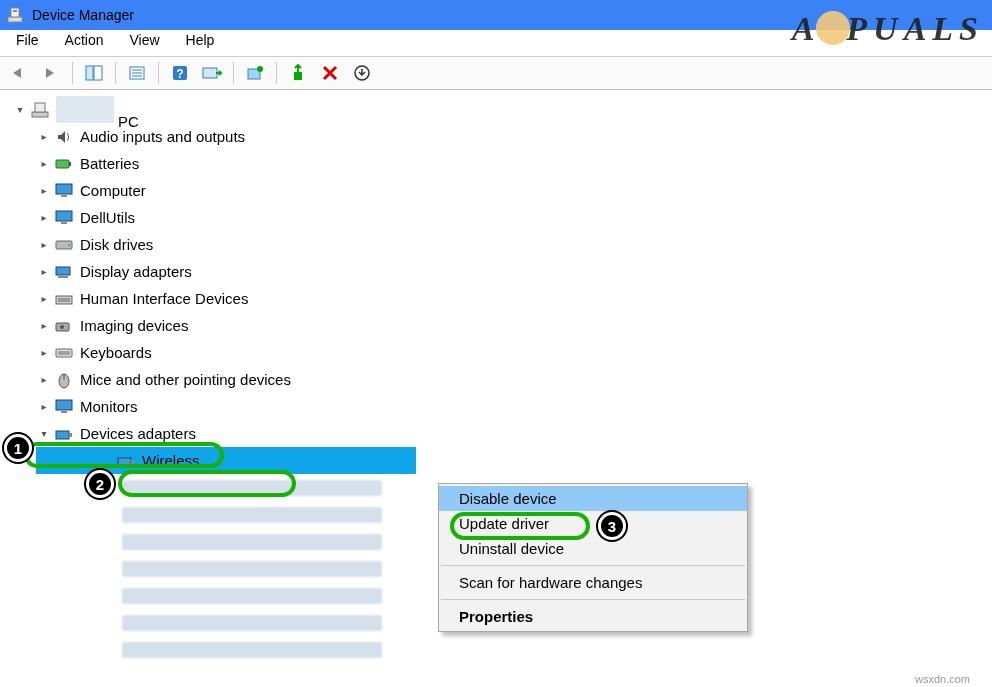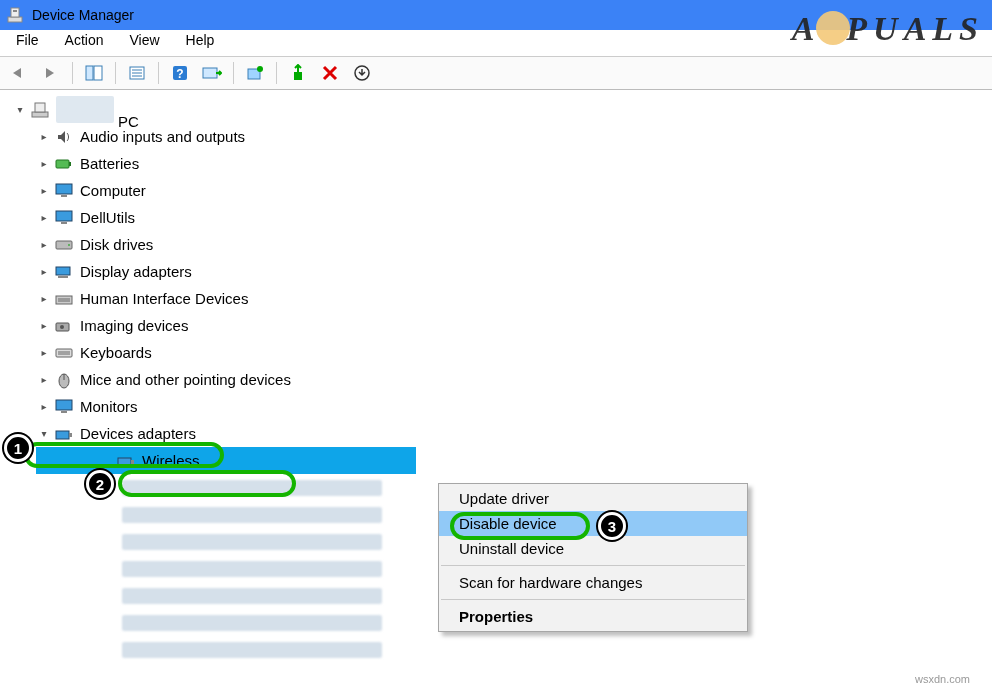--- a/index.html
+++ b/index.html
@@ -480,22 +480,22 @@
 
   <div class="ring" style="left:24px; top:352px; width:200px; height:26px;"></div>
   <div class="ring" style="left:118px; top:380px; width:178px; height:27px;"></div>
 
   <div class="badge" style="left:4px; top:344px;">
       <span>1</span>
     </div>
   <div class="badge" style="left:86px; top:380px;">2</div>
 
   <div class="context-menu" style="left:438px; top:393px;">
+    <div class="cm-item hover">Disable device</div>
     <div class="cm-item">Update driver</div>
-    <div class="cm-item hover">Disable device</div>
     <div class="cm-item">Uninstall device</div>
     <div class="cm-sep"></div>
     <div class="cm-item">Scan for hardware changes</div>
     <div class="cm-sep"></div>
     <div class="cm-item bold">Properties</div>
   </div>
 
   <div class="ring" style="left:450px; top:422px; width:140px; height:28px; z-index:60;"></div>
   <div class="badge" style="left:598px; top:422px; z-index:70;">
       <span>3</span>

